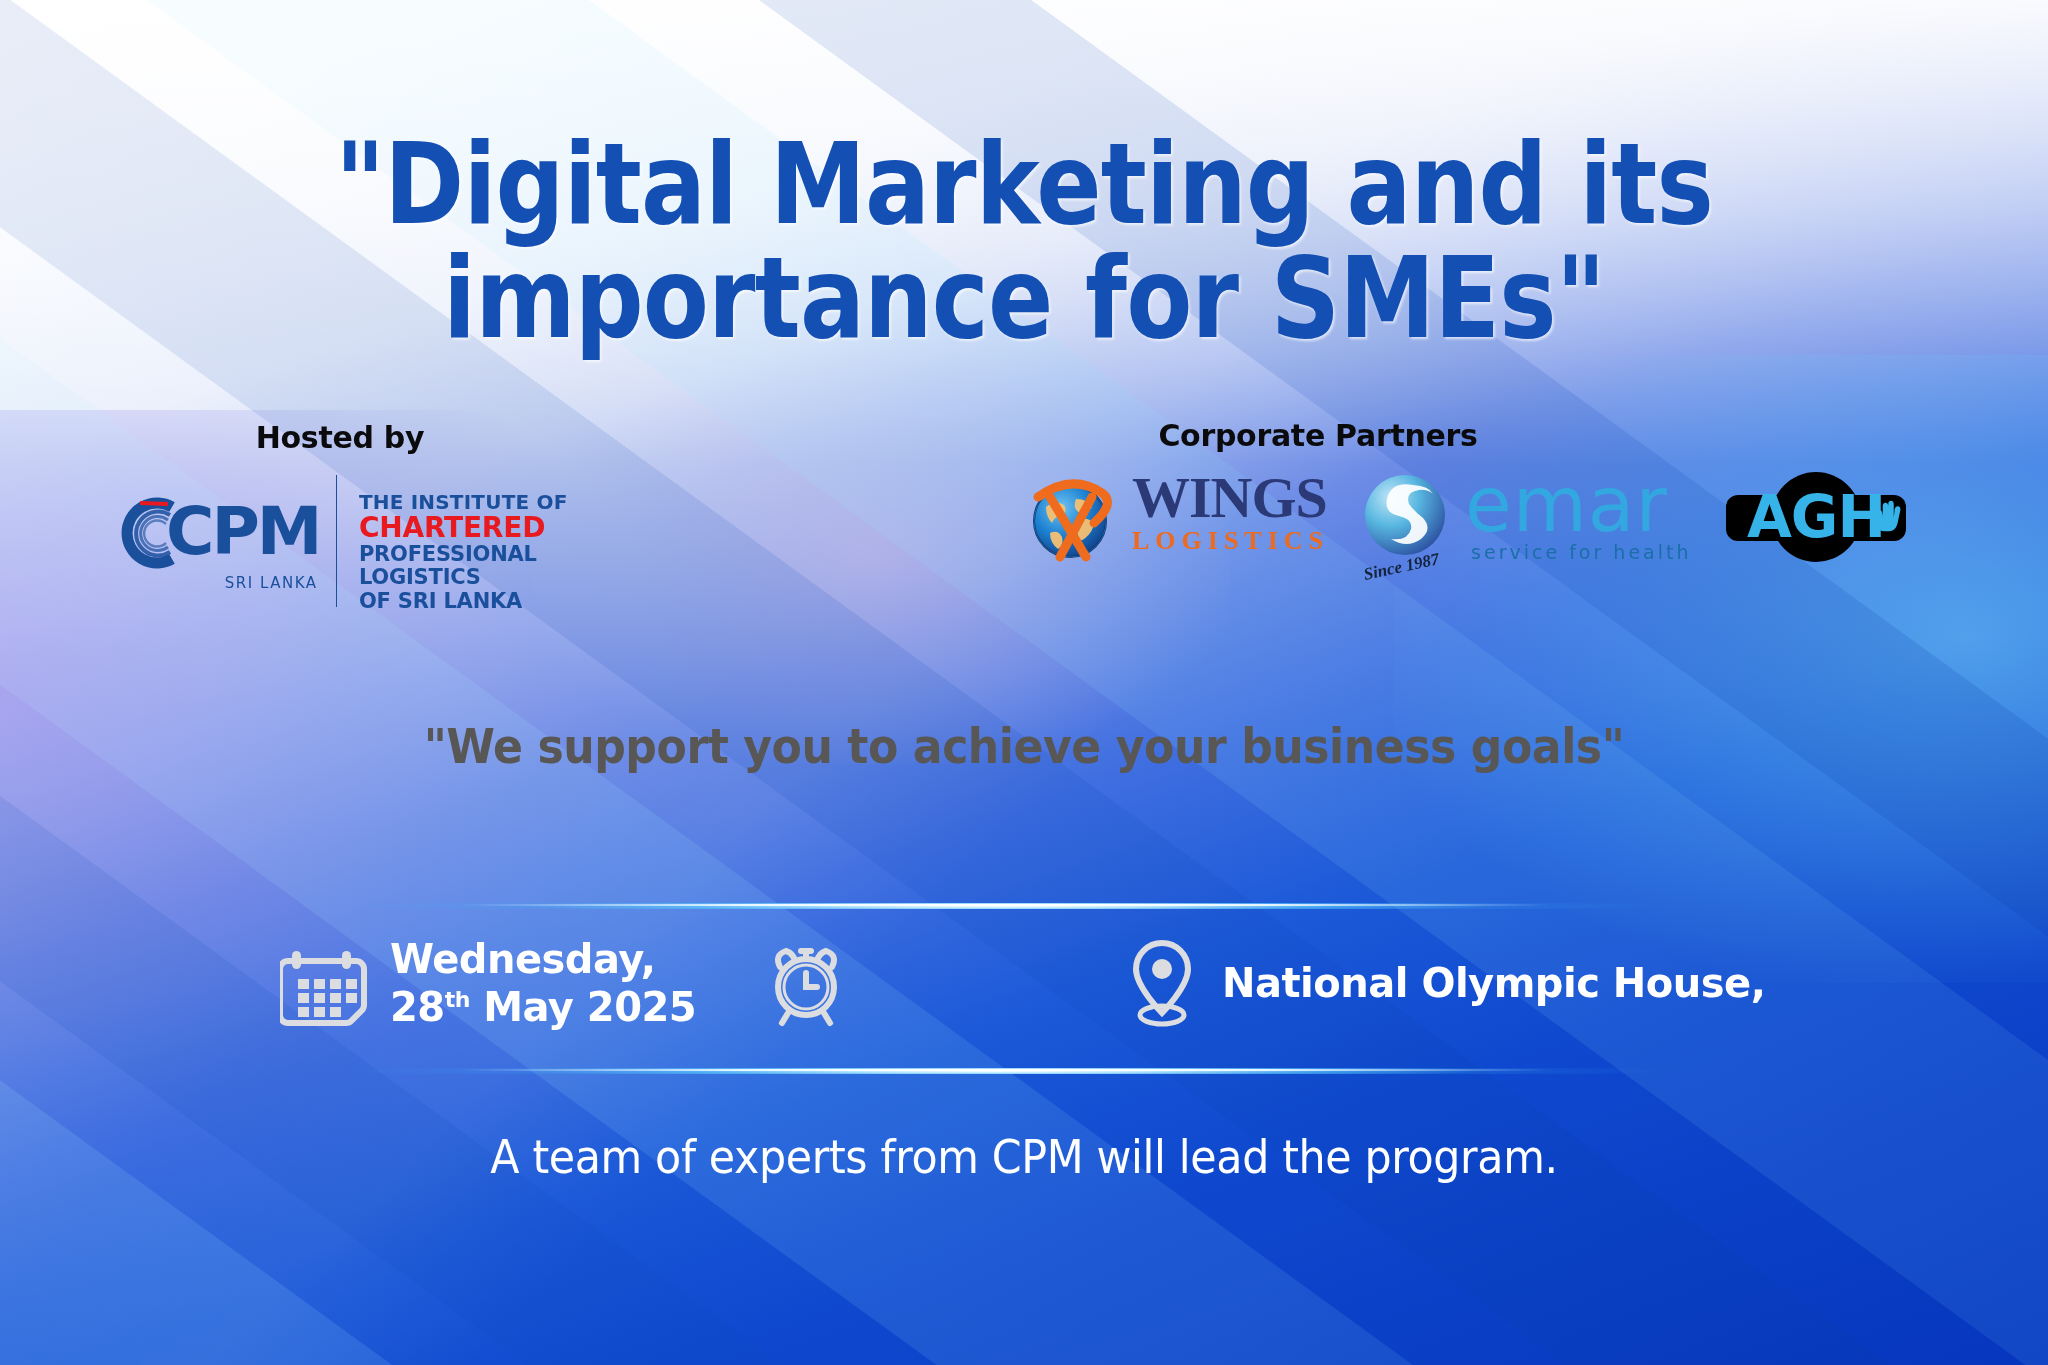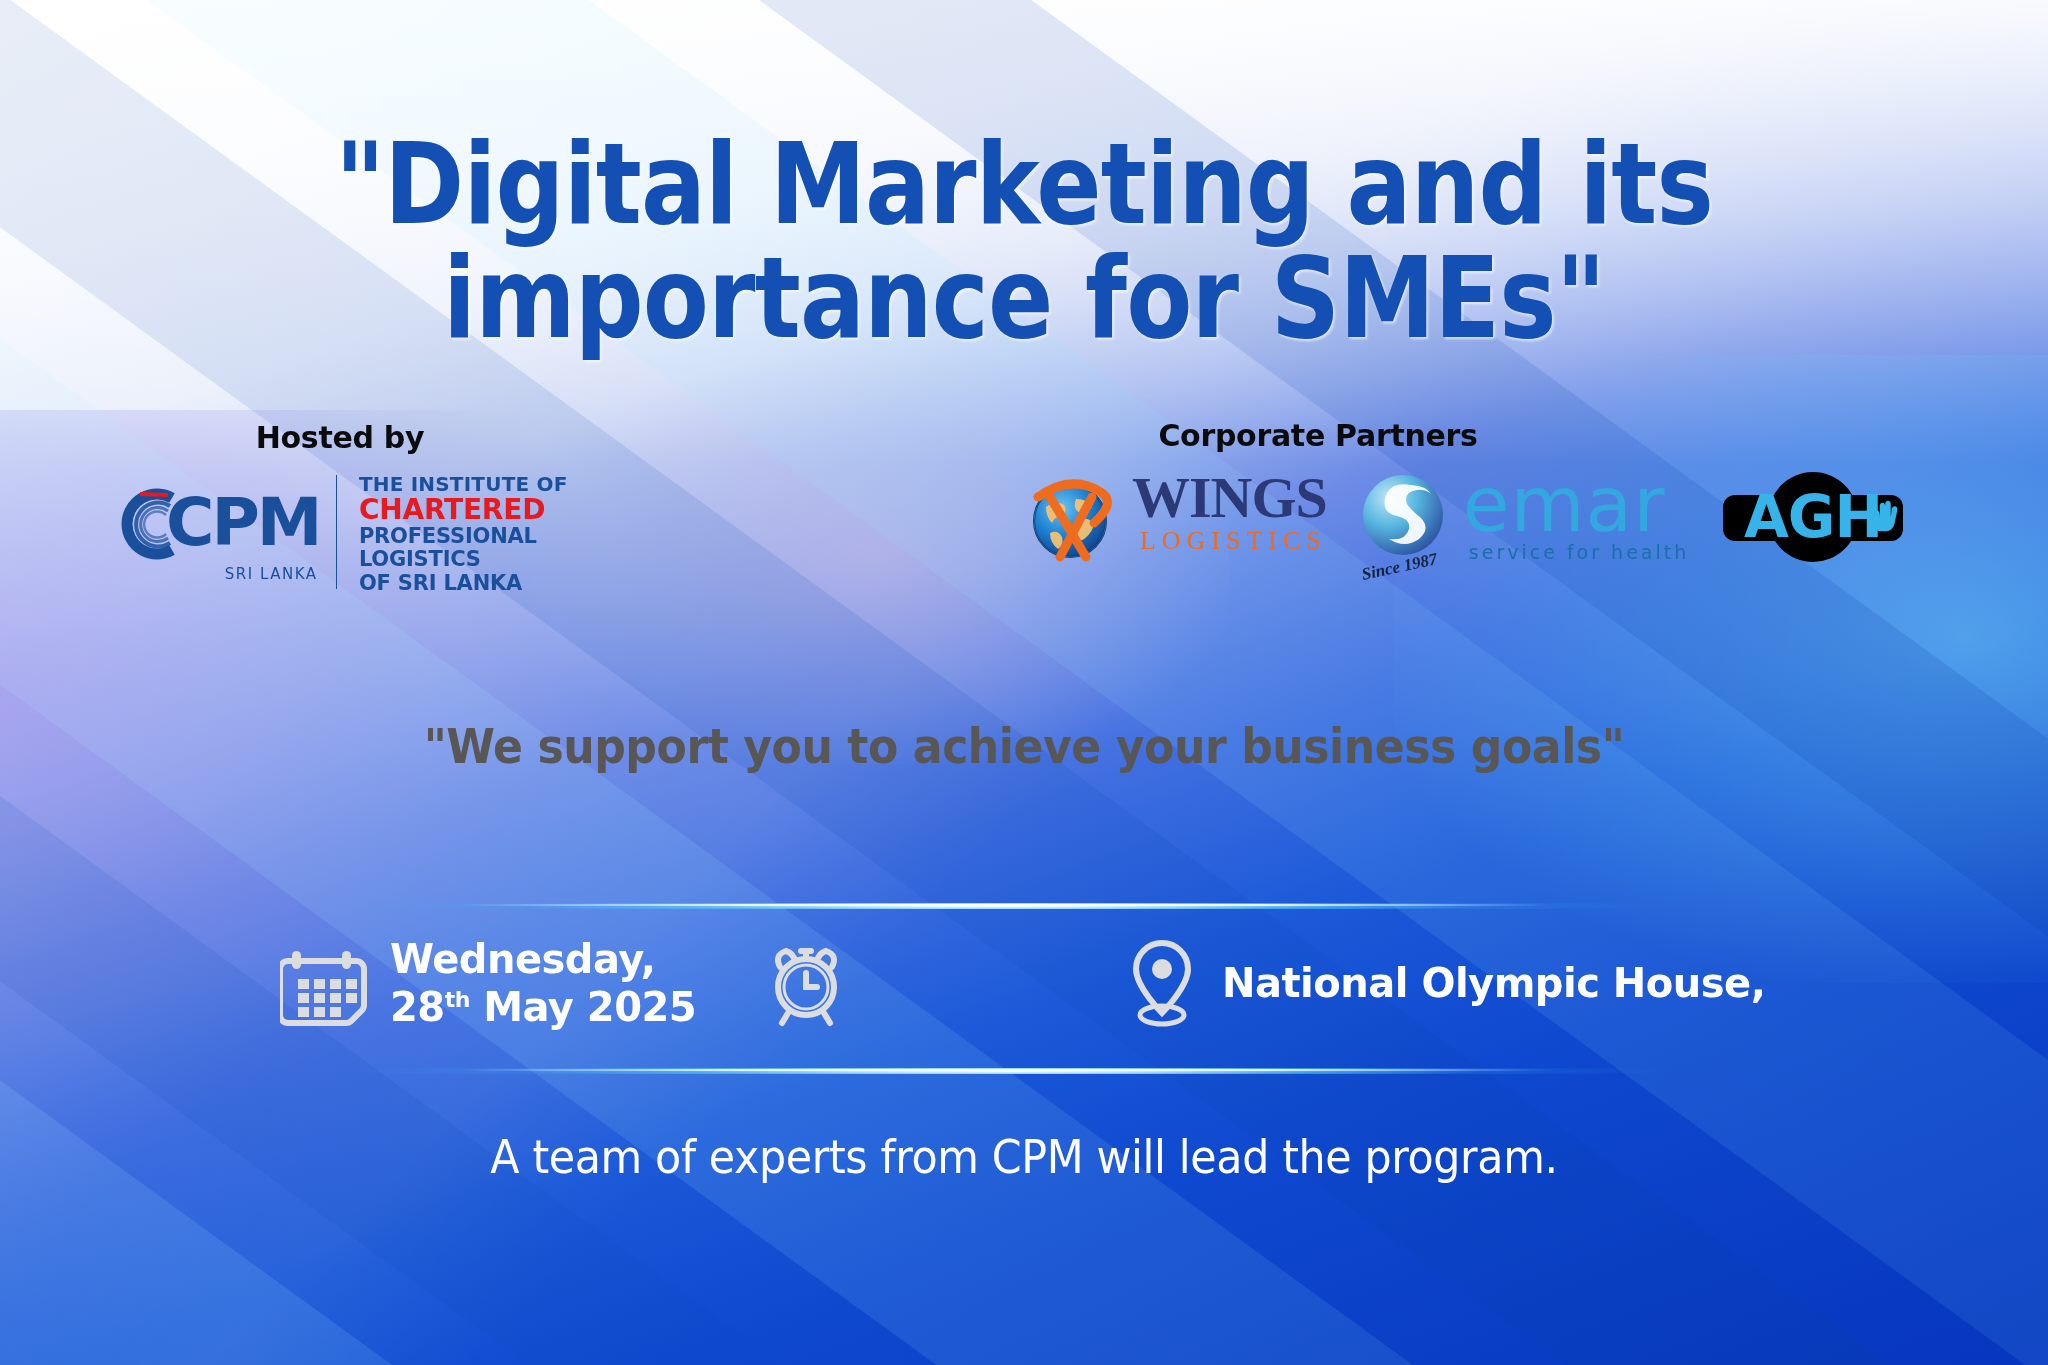--- a/index.html
+++ b/index.html
@@ -161,20 +161,21 @@
     width: 2px;
     align-self: stretch;
     background: #1a4f9c;
     margin: 2px 10px 6px 4px;
   }
   .cpm-text {
     font-family: "DejaVu Sans", sans-serif;
     font-weight: 700;
     line-height: 1.12;
     color: #1a4f9c;
+    margin-top: 18px;
   }
   .cpm-t1 { font-size: 20px; letter-spacing: 0.2px; }
   .cpm-t2 { font-size: 28px; color: #e8191f; letter-spacing: -0.2px; line-height: 1.05; }
   .cpm-t3 { font-size: 21px; letter-spacing: -0.2px; }
   .cpm-t4 { font-size: 21px; letter-spacing: -0.2px; }
 
   
   .partners-block {
     position: absolute;
     left: 1020px;
@@ -207,21 +208,21 @@
   .wings-word {
     font-family: "Liberation Serif", serif;
     font-weight: 700;
     font-size: 58px;
     line-height: 0.92;
     color: #2b3a77;
     letter-spacing: -1px;
   }
   .wings-sub {
     font-family: "Liberation Serif", serif;
-    font-weight: 400;
+    font-weight: 700;
     font-size: 26px;
     color: #ee6a1e;
     letter-spacing: 6px;
     text-align: right;
     margin-top: 2px;
   }
 
   
   .emar {
     display: flex;

